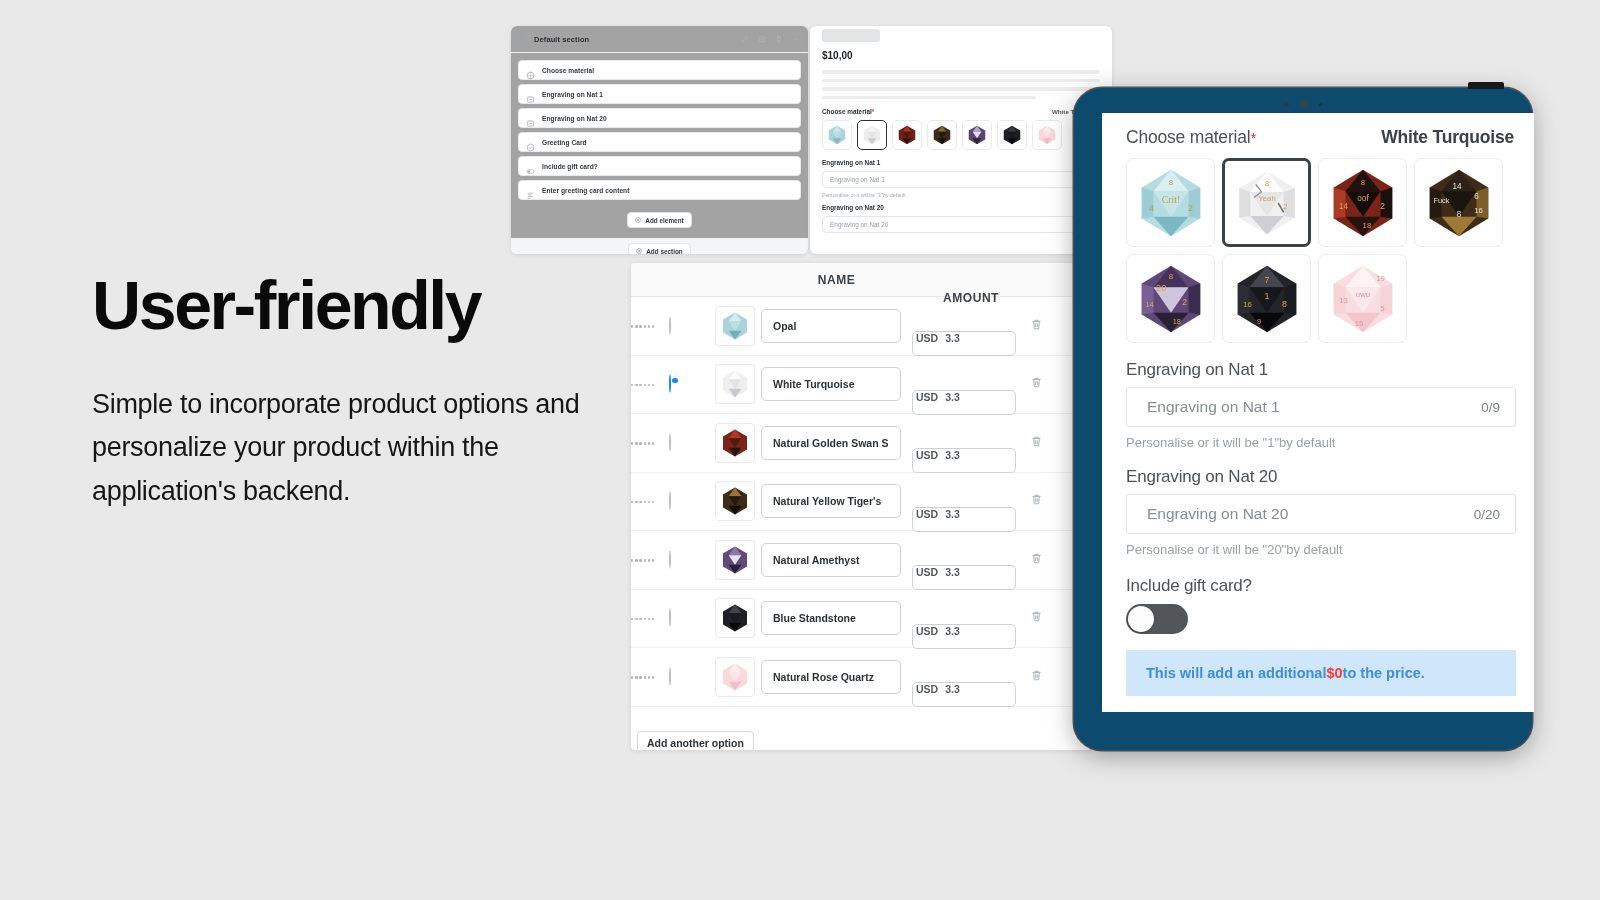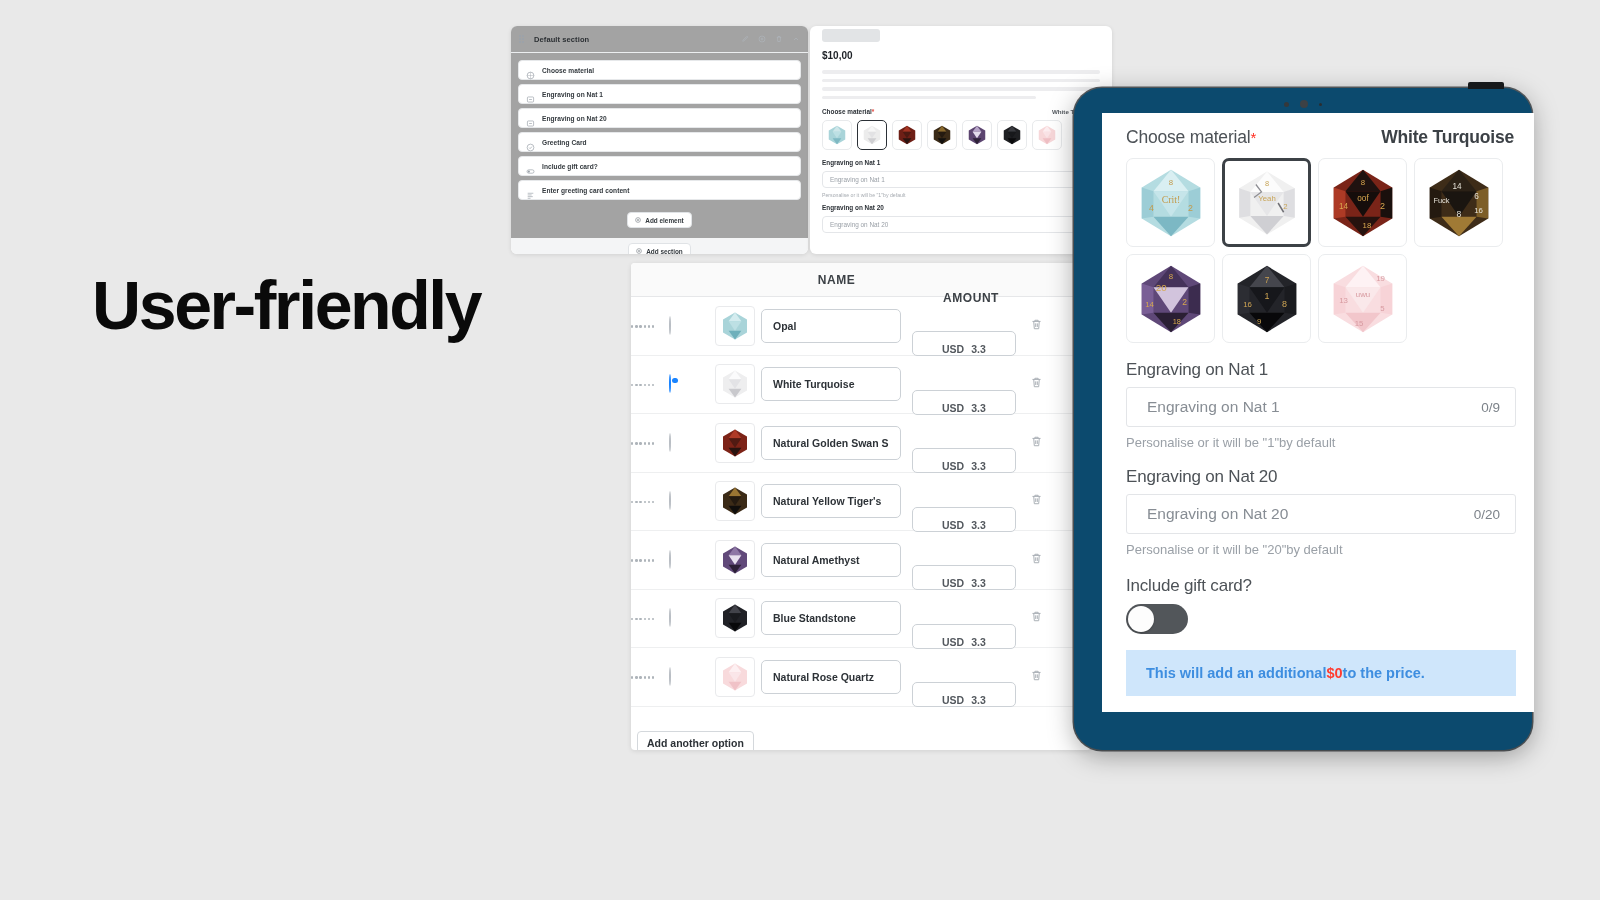--- a/index.html
+++ b/index.html
@@ -125,21 +125,21 @@
     overflow:hidden;
   }
   .tinput{
     border:1px solid #ccd1d6;border-radius:5px;height:25px;width:140px;
     display:flex;align-items:center;padding:16px 11px;box-sizing:border-box;
     font-size:10.5px;color:#2d3237;font-weight:600;background:#fff;
     white-space:nowrap;overflow:hidden;
   }
   .ainput{
     border:1px solid #ccd1d6;border-radius:5px;height:25px;width:104px;
-    display:flex;align-items:flex-end;gap:7px;padding:0 29px;box-sizing:border-box;
+    display:flex;align-items:flex-start;gap:7px;padding:0 3px;box-sizing:border-box;
     font-size:10.5px;color:#53585e;font-weight:600;background:#fff;
   }
   .ot-foot{padding:24px 0 0 6px;}
   .addopt{
     display:inline-flex;align-items:center;height:22px;padding:0 9px;
     border:1px solid #d4d8dc;border-radius:4px;background:#fff;
     font-size:10.5px;color:#2d3237;font-weight:600;
   }
 
   
@@ -198,20 +198,21 @@
   }
   .t-banner .red{color:#ff3b30;font-weight:700;}
 </style>
 </head>
 <body>
 
 <div class="hero">
   <h1 class="hero-title">
     <span>User-friendly</span><br>
   </h1>
+  <p class="hero-sub">Simple to incorporate product options and personalize your product within the application's backend.</p>
 </div>
 
 <div class="builder">
   <div class="builder-inner">
     <div class="builder-head">
       <span class="grip">
         <i></i>
           <i></i>
           <i></i>
           <i></i>

